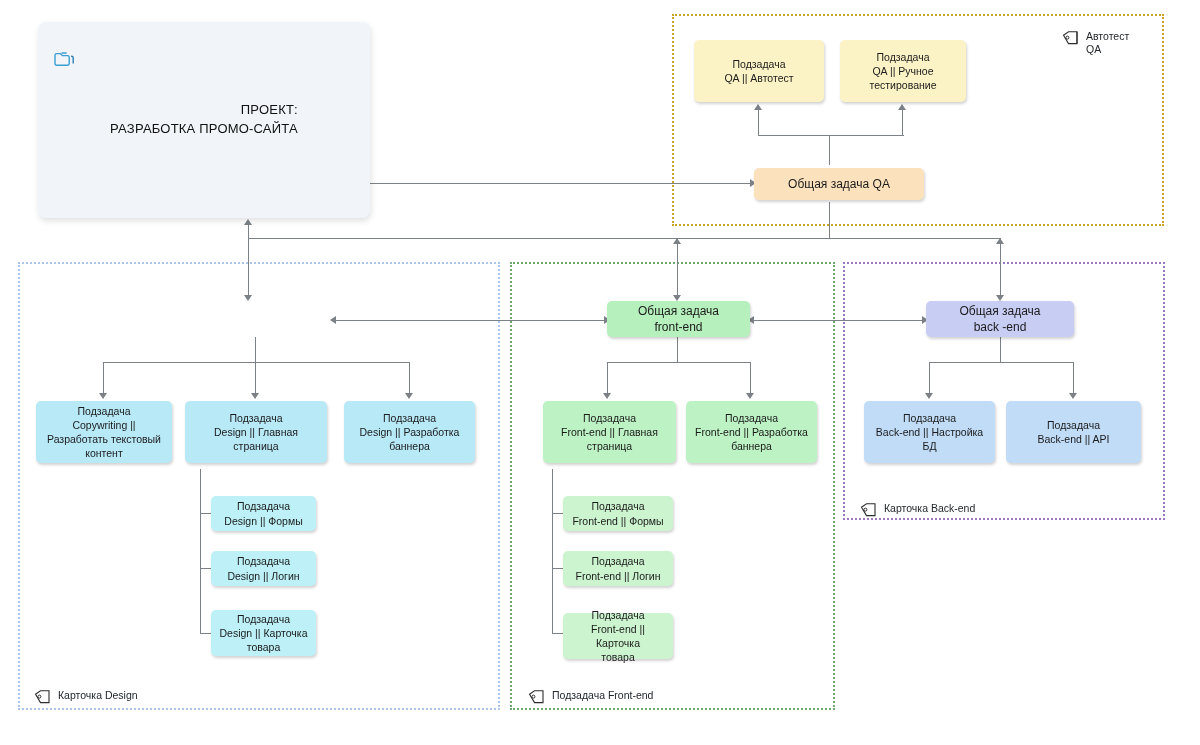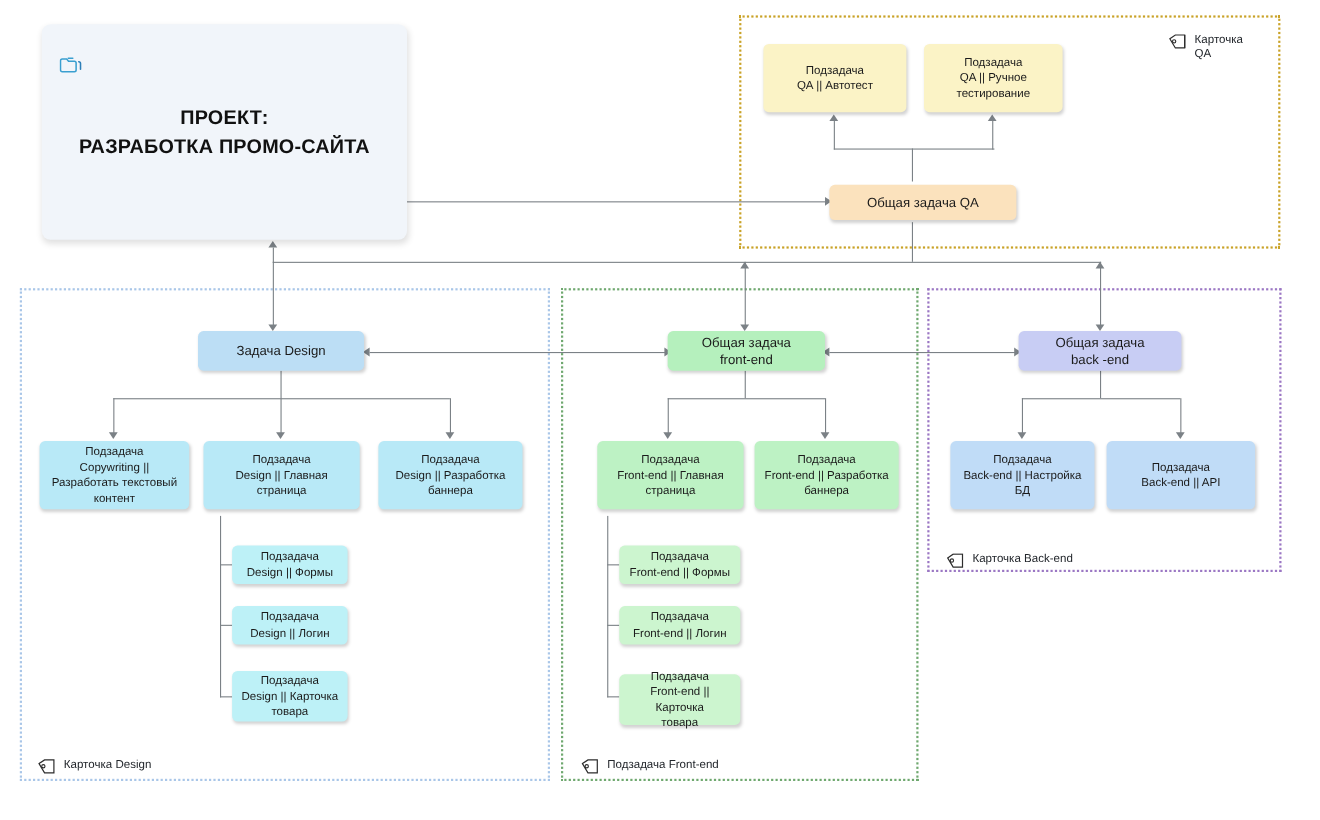--- a/index.html
+++ b/index.html
@@ -69,25 +69,25 @@
   .n-design-main { background:#bcdef5; }
   .n-design-sub  { background:#b8e9f7; }
   .n-design-leaf { background:#bdf1f7; }
   .n-fe-main  { background:#b5f0bd; }
   .n-fe-sub   { background:#bdf2c4; }
   .n-fe-leaf  { background:#ccf5cf; }
   .n-be-main  { background:#c8cdf4; }
   .n-be-sub   { background:#c0dcf7; }
 
   .project-title {
-    font-weight: bold;
-    font-size: 18px;
+    font-weight: normal;
+    font-size: 13px;
     line-height: 1.45;
     letter-spacing: 0.2px;
-    text-align: center;
+    text-align: right;
     color: #111111;
     white-space: pre-line;
   }
   .n-project {
     display: flex;
     align-items: center;
     justify-content: center;
   }
   .folder-icon {
     position: absolute;
@@ -121,21 +121,21 @@
   <div class="region region-design" style="left:18px;  top:262px; width:482px; height:448px;"></div>
   <div class="region region-frontend" style="left:510px; top:262px; width:325px; height:448px;"></div>
   <div class="region region-backend" style="left:843px; top:262px; width:322px; height:258px;"></div>
 
   <div class="region-tag" style="left:1062px; top:30px;">
     <svg width="17" height="14" viewBox="0 0 17 14">
       <path d="M1.5 4.2 L6.5 0.8 L15 0.8 L15 12.6 L6.5 12.6 Z" fill="none" stroke="#2d2d2d" stroke-width="1.1"></path>
       <circle cx="5.4" cy="6.6" r="1.5" fill="none" stroke="#2d2d2d" stroke-width="1"></circle>
       <path d="M15 0.8 L15 12.6" fill="none" stroke="#2d2d2d" stroke-width="1.1"></path>
     </svg>
-    <span>Карточка
+    <span>Автотест
 QA</span>
   </div>
 
   <div class="region-tag" style="left:34px; top:689px;">
     <svg width="17" height="14" viewBox="0 0 17 14">
       <path d="M1.5 4.2 L6.5 0.8 L15 0.8 L15 12.6 L6.5 12.6 Z" fill="none" stroke="#2d2d2d" stroke-width="1.1"></path>
       <circle cx="5.4" cy="6.6" r="1.5" fill="none" stroke="#2d2d2d" stroke-width="1"></circle>
     </svg>
     <span>Карточка Design</span>
   </div>
@@ -238,21 +238,20 @@
 РАЗРАБОТКА ПРОМО-САЙТА</div>
   </div>
 
   <div class="node n-qa-sub" style="left:694px; top:40px;  width:130px; height:62px;">Подзадача
 QA || Автотест</div>
   <div class="node n-qa-sub" style="left:840px; top:40px;  width:126px; height:62px;">Подзадача
 QA || Ручное
 тестирование</div>
   <div class="node n-qa-main big" style="left:754px; top:168px; width:170px; height:32px;">Общая задача QA</div>
 
-  <div class="node n-design-main big" style="left:180px; top:301px; width:151px; height:36px;">Задача Design</div>
   <div class="node n-design-sub" style="left:36px;  top:401px; width:136px; height:62px;">Подзадача
 Copywriting ||
 Разработать текстовый
 контент</div>
   <div class="node n-design-sub" style="left:185px; top:401px; width:142px; height:62px;">Подзадача
 Design || Главная
 страница</div>
   <div class="node n-design-sub" style="left:344px; top:401px; width:131px; height:62px;">Подзадача
 Design || Разработка
 баннера</div>

